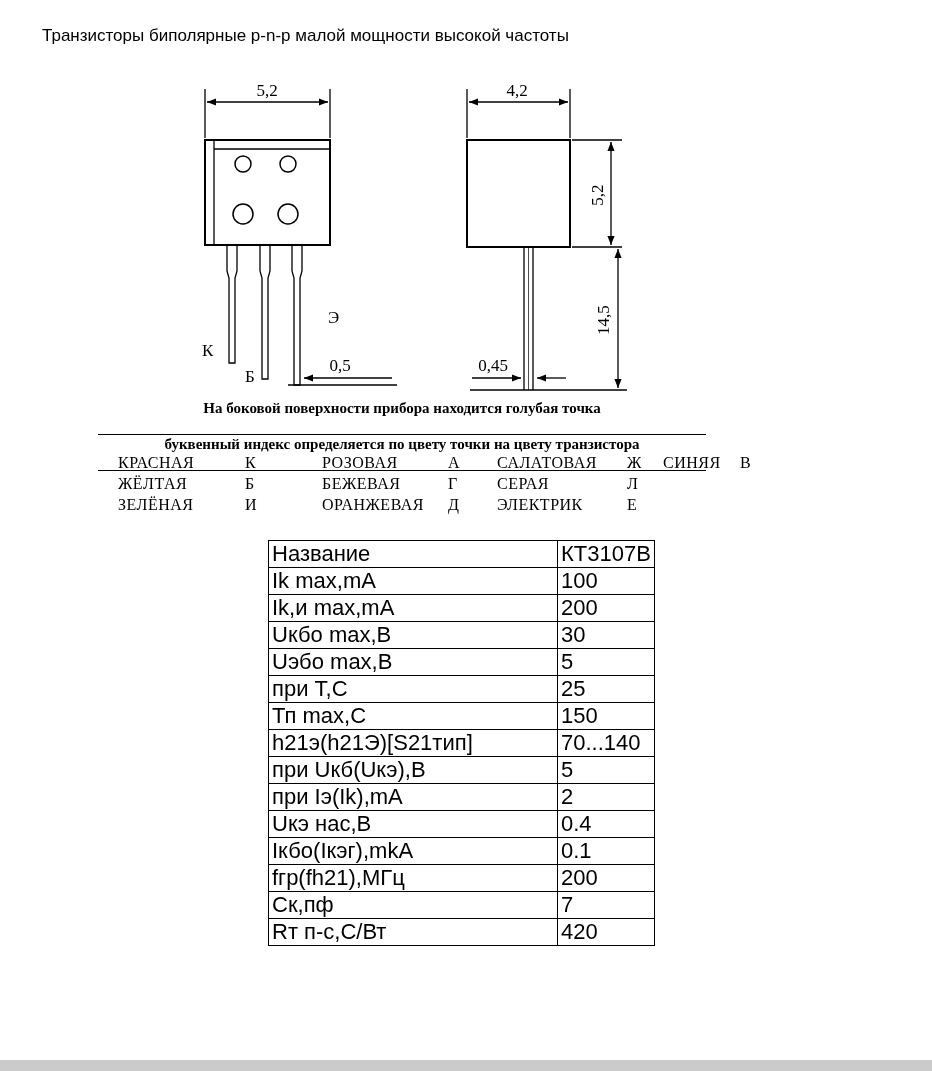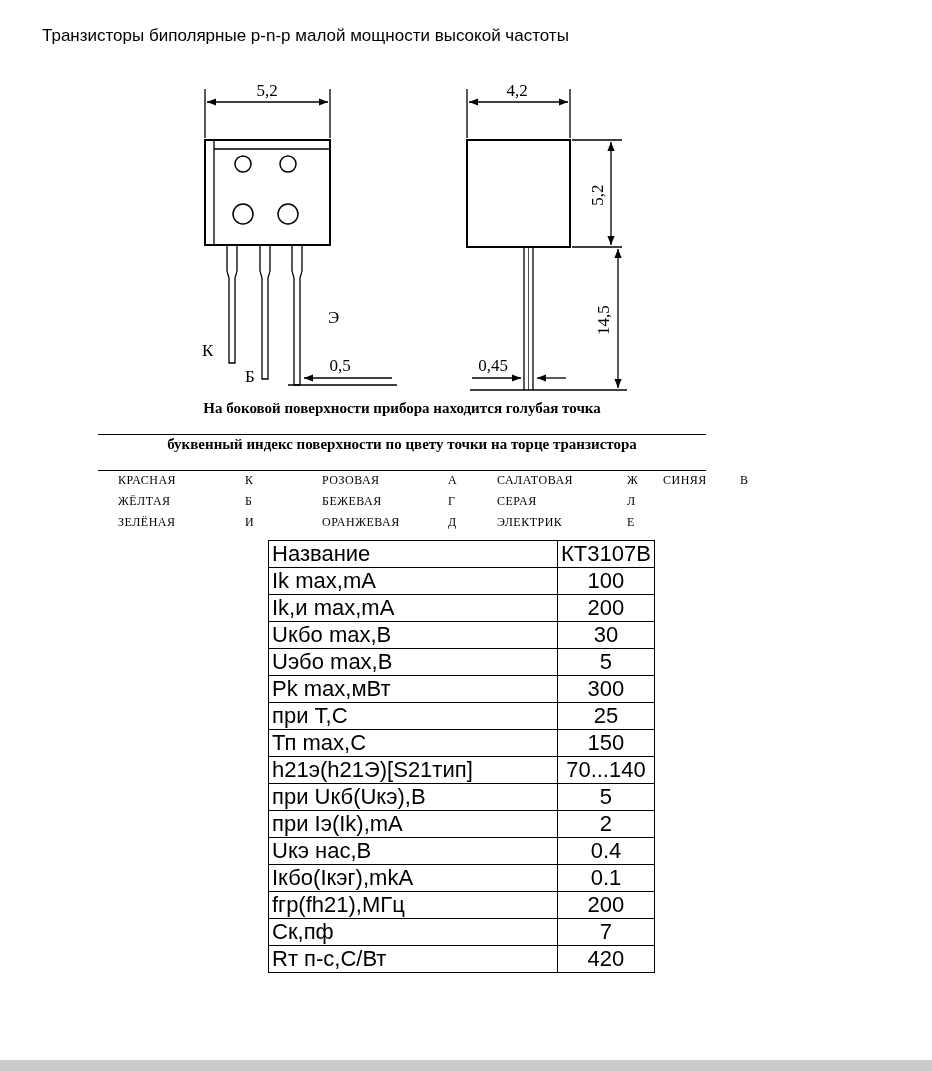--- a/index.html
+++ b/index.html
@@ -13,34 +13,34 @@
     font-size:17px; font-weight:normal; white-space:nowrap;
   }
   .drawings { position:absolute; left:0; top:75px; }
   .drawings text { font-family:"Liberation Serif", serif; font-size:17px; fill:#000; stroke:none; }
   .notes {
     position:absolute; left:98px; top:399px; width:608px; text-align:center;
     font-family:"Liberation Serif", serif; font-weight:bold; font-size:15px; line-height:19px;
   }
   .notes p { border-bottom:1.6px solid #000; padding-bottom:16px; }
   .color-grid {
-    position:absolute; left:118px; top:470px;
+    position:absolute; left:118px; top:452px;
     display:grid; grid-template-columns:127px 77px 126px 49px 130px 36px 77px 40px;
-    font-family:"Liberation Serif", serif; font-size:12px; line-height:21px; letter-spacing:0.5px;
+    font-family:"Liberation Serif", serif; font-size:16px; line-height:21px; letter-spacing:0.5px;
   }
   .param-table {
     position:absolute; left:268px; top:540px;
     border-collapse:collapse; font-size:22px;
   }
   .param-table td {
     border:1px solid #000; height:23px; padding:0 3px;
     white-space:nowrap; vertical-align:middle;
   }
   td.p-label { width:289px; }
-  td.p-value { width:87px;text-align:center; }
+  td.p-value { width:87px; }
   .page-bottom-edge {
     position:absolute; left:0; bottom:0; width:932px; height:11px; background:#cbcbcb;
   }
 </style>
 </head>
 <body>
 
 <div class="page">
 
   <h1 class="title">Транзисторы биполярные p-n-p малой мощности высокой частоты</h1>
@@ -105,21 +105,21 @@
       <text x="245" y="307">Б</text>
       <text x="517" y="21" text-anchor="middle">4,2</text>
       <text x="603" y="120" text-anchor="middle" transform="rotate(-90 603 120)">5,2</text>
       <text x="609" y="245" text-anchor="middle" transform="rotate(-90 609 245)">14,5</text>
       <text x="493" y="296" text-anchor="middle">0,45</text>
     </g>
   </svg>
 
   <div class="notes">
     <p>На боковой поверхности прибора находится голубая точка</p>
-    <p>буквенный индекс поверхности по цвету точки на торце транзистора</p>
+    <p>буквенный индекс определяется по цвету точки на цвету транзистора</p>
   </div>
 
   <div class="color-grid">
       <span>КРАСНАЯ</span>
       <span>К</span>
       <span>РОЗОВАЯ</span>
       <span>А</span>
       <span>САЛАТОВАЯ</span>
       <span>Ж</span>
       <span>СИНЯЯ</span>
@@ -158,24 +158,20 @@
         </tr>
         <tr>
           <td class="p-label">Uкбо max,В</td>
           <td class="p-value">30</td>
         </tr>
         <tr>
           <td class="p-label">Uэбо max,В</td>
           <td class="p-value">5</td>
         </tr>
         <tr>
-          <td class="p-label">Pk max,мВт</td>
-          <td class="p-value">300</td>
-        </tr>
-        <tr>
           <td class="p-label">при Т,С</td>
           <td class="p-value">25</td>
         </tr>
         <tr>
           <td class="p-label">Тп max,С</td>
           <td class="p-value">150</td>
         </tr>
         <tr>
           <td class="p-label">h21э(h21Э)[S21тип]</td>
           <td class="p-value">70...140</td>

